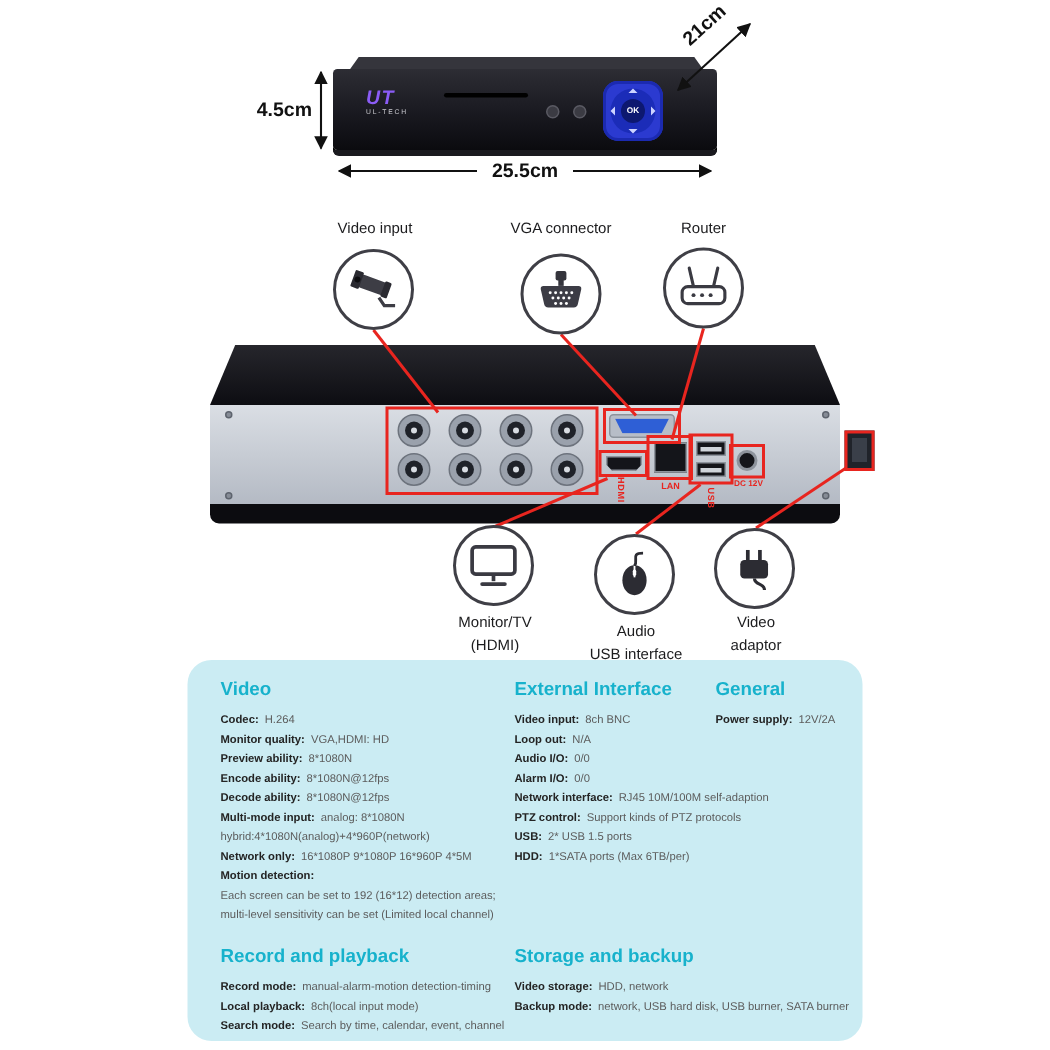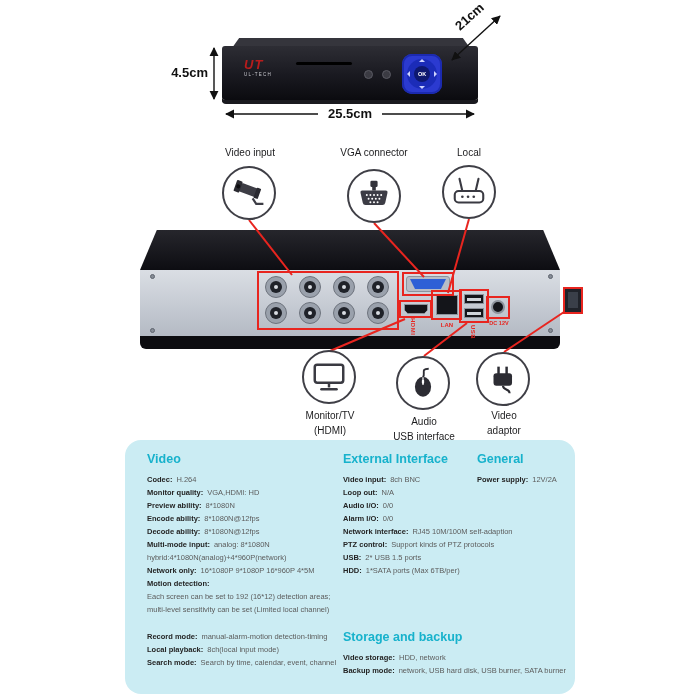--- a/index.html
+++ b/index.html
@@ -2,21 +2,21 @@
 <html><head>
 <meta charset="utf-8">
 <style>
   html,body{margin:0;padding:0;}
   body{width:700px;height:700px;position:relative;background:#ffffff;font-family:"Liberation Sans",sans-serif;overflow:hidden;}
   .abs{position:absolute;}
   
   .front-top{left:232px;top:38px;width:238px;height:10px;background:#35353c;clip-path:polygon(3% 0,97% 0,100% 100%,0 100%);z-index:2;}
   .front-body{left:222px;top:46px;width:256px;height:54px;border-radius:3px;background:linear-gradient(180deg,#2d2d34 0%,#191920 55%,#0b0b0f 100%);box-shadow:0 3px 0 #000;z-index:2;}
   .front-edge{left:222px;top:100px;width:256px;height:4px;background:#1a1a1f;border-radius:0 0 4px 4px;z-index:2;}
-  .logo-ut{color:#b91c1c;font-weight:bold;font-style:italic;font-size:13px;line-height:13px;letter-spacing:1px;}
+  .logo-ut{color:#8b5cf6;font-weight:bold;font-style:italic;font-size:13px;line-height:13px;letter-spacing:1px;}
   .logo-sub{color:#c9c9cf;font-size:4.5px;letter-spacing:1.2px;margin-top:1px;}
   .tray-slot{left:296px;top:62px;width:56px;height:3px;background:#000;border-radius:2px;z-index:3;}
   .fbtn{width:9px;height:9px;border-radius:50%;background:#3b3b43;border:1px solid #5a5a63;box-sizing:border-box;z-index:3;}
   .dpad{left:402px;top:54px;width:40px;height:40px;border-radius:10px;background:#2b3ad0;z-index:3;box-shadow:inset 0 0 0 2px #1b2ab0;}
   .dpad-ring{position:absolute;inset:5px;border-radius:50%;background:#1b2cb8;}
   .dpad-ok{position:absolute;inset:12px;border-radius:50%;background:#0d1870;color:#fff;font-size:5.5px;font-weight:bold;display:flex;align-items:center;justify-content:center;}
   .dp-ar{position:absolute;width:0;height:0;border:3.5px solid transparent;}
   
   .rear-top{left:140px;top:230px;width:420px;height:40px;background:linear-gradient(180deg,#26262c 0%,#0d0d12 100%);clip-path:polygon(4% 0,96% 0,100% 100%,0 100%);z-index:1;}
   .rear-face{left:140px;top:270px;width:420px;height:66px;background:linear-gradient(180deg,#dadee4 0%,#b4bac4 100%);z-index:1;}
@@ -165,21 +165,21 @@
   <rect x="258" y="272" width="140" height="57" fill="none" stroke="#e8251f" stroke-width="2"></rect>
   <rect x="403" y="273" width="50" height="22" fill="none" stroke="#e8251f" stroke-width="2"></rect>
   <rect x="400" y="301" width="31" height="16" fill="none" stroke="#e8251f" stroke-width="2"></rect>
   <rect x="432" y="291" width="29" height="28" fill="none" stroke="#e8251f" stroke-width="2"></rect>
   <rect x="460" y="290" width="28" height="32" fill="none" stroke="#e8251f" stroke-width="2"></rect>
   <rect x="487" y="297" width="22" height="21" fill="none" stroke="#e8251f" stroke-width="2"></rect>
 </svg>
 
 <div class="abs co-label" style="left:200px;top:145px;width:100px;">Video input</div>
 <div class="abs co-label" style="left:324px;top:145px;width:100px;">VGA connector</div>
-<div class="abs co-label" style="left:424px;top:145px;width:90px;">Local</div>
+<div class="abs co-label" style="left:424px;top:145px;width:90px;">Router</div>
 
 <div class="abs co-circle" style="left:222px;top:166px;">
   <svg viewBox="0 0 40 40" width="36" height="36">
     <g transform="rotate(20 20 18)">
       <rect x="9" y="12" width="20" height="10" rx="2" fill="#3d3d45"></rect>
       <rect x="27" y="11" width="5" height="12" rx="1" fill="#2a2a31"></rect>
       <rect x="3.5" y="10.5" width="6.5" height="13" rx="1" fill="#2a2a31"></rect>
       <circle cx="7" cy="17" r="2.2" fill="#0c0c0f"></circle>
     </g>
     <path d="M24 26 l4 6 h8" stroke="#3d3d45" stroke-width="2.4" fill="none"></path>
@@ -309,20 +309,21 @@
 
   <div class="spec-col" style="left:352px;top:12px;">
     <div class="spec-title">General</div>
     <div>
 
         <div class="spec-row"><span class="lbl">Power supply:</span><span class="val">12V/2A</span></div>
       </div>
   </div>
 
   <div class="spec-col" style="left:22px;top:190px;">
+    <div class="spec-title">Record and playback</div>
     <div>
 
         <div class="spec-row"><span class="lbl">Record mode:</span><span class="val">manual-alarm-motion detection-timing</span></div>
 
         <div class="spec-row"><span class="lbl">Local playback:</span><span class="val">8ch(local input mode)</span></div>
 
         <div class="spec-row"><span class="lbl">Search mode:</span><span class="val">Search by time, calendar, event, channel</span></div>
       </div>
   </div>
 

